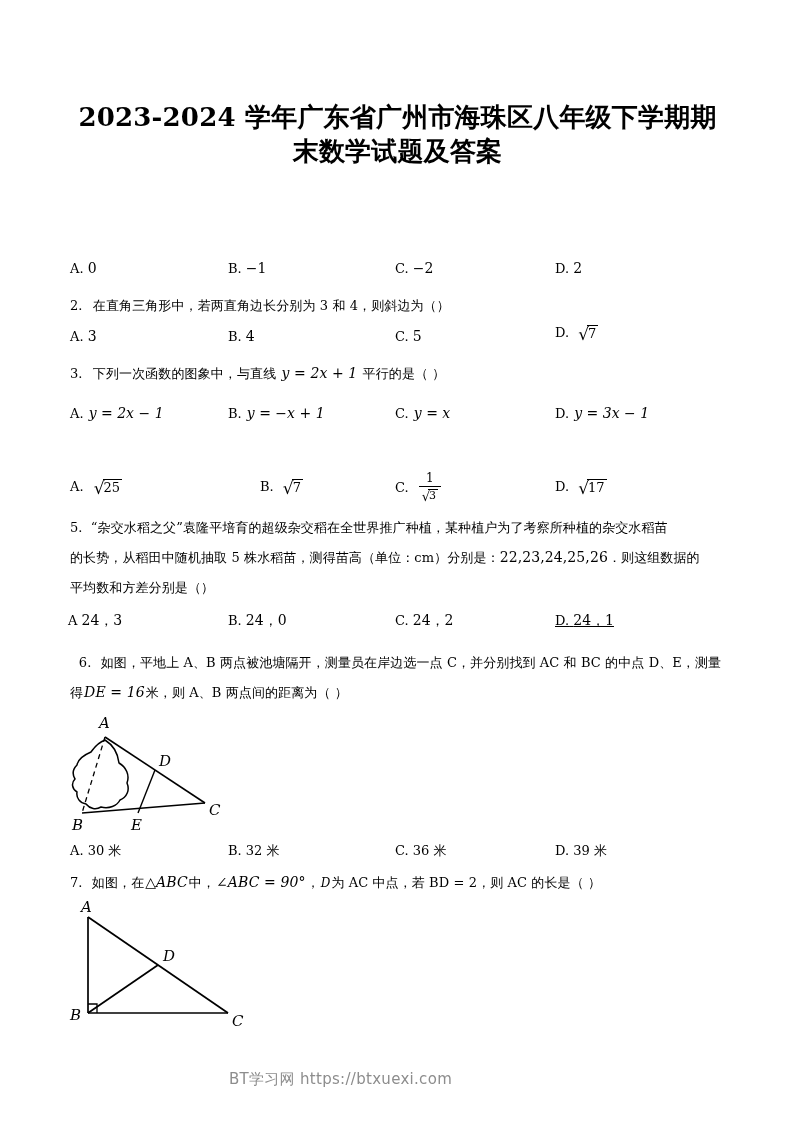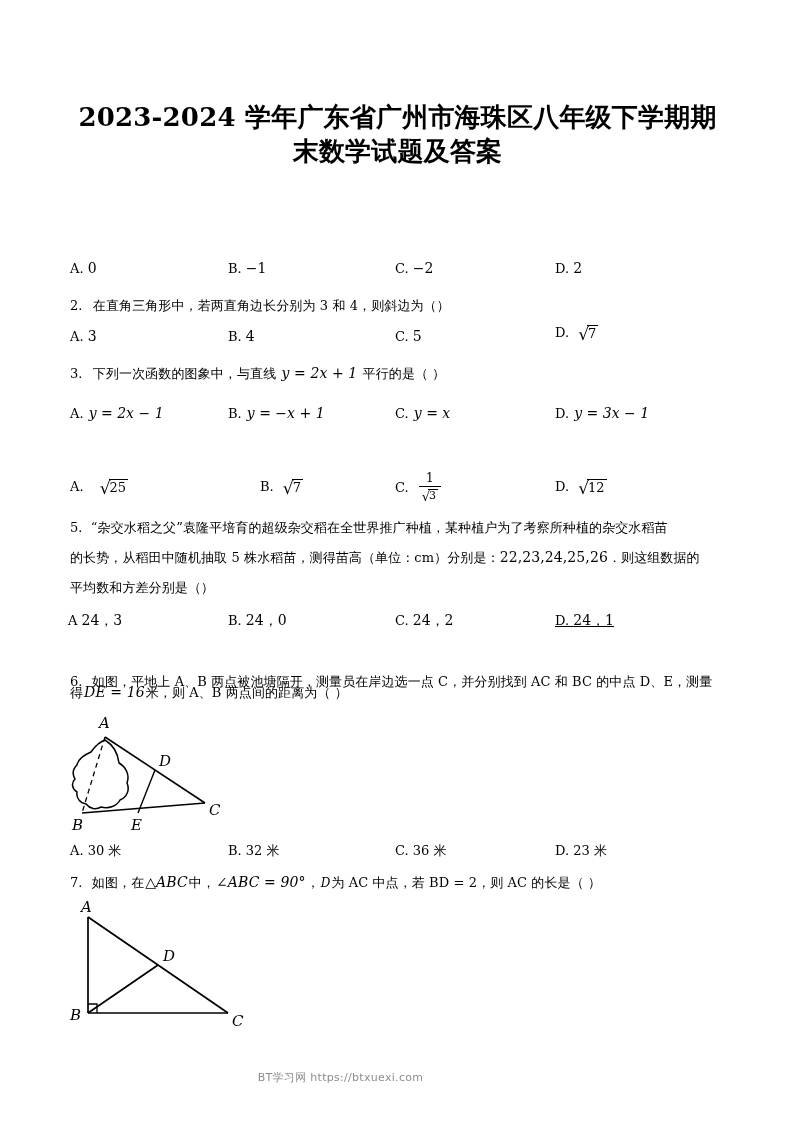--- a/index.html
+++ b/index.html
@@ -114,21 +114,21 @@
   .figure {
     position: absolute;
   }
   .footer {
     position: absolute;
     left: 0;
     top: 1070px;
     width: 681px;
     text-align: center;
     color: #8d8d8d;
-    font-size: 11px;
+    font-size: 15px;
     font-family: "DejaVu Sans", "Liberation Sans", sans-serif;
     letter-spacing: 0.3px;
   }
   svg text {
     font-family: "DejaVu Serif", "Liberation Serif", serif;
     font-style: italic;
     font-size: 15px;
     fill: #000;
   }
 </style>
@@ -158,39 +158,39 @@
     <span>3.</span>
     <span style="padding-left:6px;">下列一次函数的图象中，与直线</span>
     <span class="mathi">y = 2x + 1</span>
     <span>平行的是（    ）</span>
   </div>
   <div class="opt" style="left:70px;  top:405px;"><span>A.</span> <span class="mathi">y = 2x − 1</span></div>
   <div class="opt" style="left:228px; top:405px;"><span>B.</span> <span class="mathi">y = −x + 1</span></div>
   <div class="opt" style="left:395px; top:405px;"><span>C.</span> <span class="mathi">y = x</span></div>
   <div class="opt" style="left:555px; top:405px;"><span>D.</span> <span class="mathi">y = 3x − 1</span></div>
 
-  <div class="opt" style="left:70px;  top:478px;"><span>A.</span> <span class="rad" style="margin-left:12px;"><span class="sign">√</span><span class="body">25</span></span></div>
+  <div class="opt" style="left:70px;  top:478px;"><span>A.</span> <span class="rad" style="margin-left:6px;"><span class="sign">√</span><span class="body">25</span></span></div>
   <div class="opt" style="left:212px; top:478px;margin-left:48px;"><span>B.</span> <span class="rad" style="margin-left:5px;"><span class="sign">√</span><span class="body">7</span></span></div>
   <div class="opt" style="left:395px; top:473px;"><span>C.</span> <span class="frac" style="margin-left:6px;"><span class="num">1</span><span class="den"><span class="rad"><span class="sign" style="font-size:13px;">√</span><span class="body" style="font-size:11px;">3</span></span></span></span></div>
-  <div class="opt" style="left:555px; top:478px;"><span>D.</span> <span class="rad" style="margin-left:5px;"><span class="sign">√</span><span class="body">12</span></span></div>
+  <div class="opt" style="left:555px; top:478px;"><span>D.</span> <span class="rad" style="margin-left:5px;"><span class="sign">√</span><span class="body">17</span></span></div>
 
   <div class="qline" style="left:70px; top:518px; width:658px;">
     <span>5.</span>
     <span style="padding-left:4px;">“杂交水稻之父”袁隆平培育的超级杂交稻在全世界推广种植，某种植户为了考察所种植的杂交水稻苗</span>
   </div>
   <div class="qline" style="left:70px; top:548px; width:658px;">
     <span>的长势，从稻田中随机抽取 5 株水稻苗，测得苗高（单位：</span><span class="mathn" style="font-size:13px;">cm</span><span>）分别是：</span><span class="mathn">22,23,24,25,26</span><span>．则这组数据的</span>
   </div>
   <div class="qline" style="left:70px; top:578px; width:658px;">平均数和方差分别是（）</div>
   <div class="opt" style="left:68px;  top:612px;"><span>A</span> <span class="mathn">24，3</span></div>
   <div class="opt" style="left:228px; top:612px;"><span>B.</span> <span class="mathn">24，0</span></div>
   <div class="opt" style="left:395px; top:612px;"><span>C.</span> <span class="mathn">24，2</span></div>
   <div class="opt" style="left:555px; top:612px;text-decoration:underline;"><span>D.</span> <span class="mathn">24，1</span></div>
 
-  <div class="qline" style="left:70px; top:672px; width:660px;">
+  <div class="qline" style="left:70px; top:653px; width:660px;text-align:center;">
     <span>6.</span>
     <span style="padding-left:5px;">如图，平地上 A、B 两点被池塘隔开，测量员在岸边选一点 C，并分别找到 AC 和 BC 的中点 D、E，测量</span>
   </div>
   <div class="qline" style="left:70px; top:683px; width:660px;">
     <span>得</span><span class="mathi">DE = 16</span><span>米，则 A、B 两点间的距离为（    ）</span>
   </div>
 
   <div class="figure" style="left:68px; top:712px;">
     <svg width="180" height="120" viewBox="0 0 180 120" xmlns="http://www.w3.org/2000/svg">
 
@@ -206,21 +206,21 @@
       <text x="4" y="118">B</text>
       <text x="141" y="103">C</text>
       <text x="91" y="54">D</text>
       <text x="63" y="118">E</text>
     </svg>
   </div>
 
   <div class="opt" style="left:70px;  top:842px;"><span>A.</span> <span>30 米</span></div>
   <div class="opt" style="left:228px; top:842px;"><span>B.</span> <span>32 米</span></div>
   <div class="opt" style="left:395px; top:842px;"><span>C.</span> <span>36 米</span></div>
-  <div class="opt" style="left:555px; top:842px;"><span>D.</span> <span>23 米</span></div>
+  <div class="opt" style="left:555px; top:842px;"><span>D.</span> <span>39 米</span></div>
 
   <div class="qline" style="left:70px; top:873px; width:660px;">
     <span>7.</span>
     <span style="padding-left:5px;text-align:center;">如图，在</span><span class="mathi">△ABC</span><span>中，</span><span class="mathi">∠ABC = 90°</span><span>，</span><span class="mathi" style="font-size:12px;">D</span><span>为 AC 中点，若 BD = 2，则 AC 的长是（    ）</span>
   </div>
 
   <div class="figure" style="left:68px; top:900px;">
     <svg width="200" height="130" viewBox="0 0 200 130" xmlns="http://www.w3.org/2000/svg">
       <line x1="20" y1="17" x2="20" y2="113" stroke="#000" stroke-width="1.7"></line>
       <line x1="20" y1="113" x2="160" y2="113" stroke="#000" stroke-width="1.7"></line>

